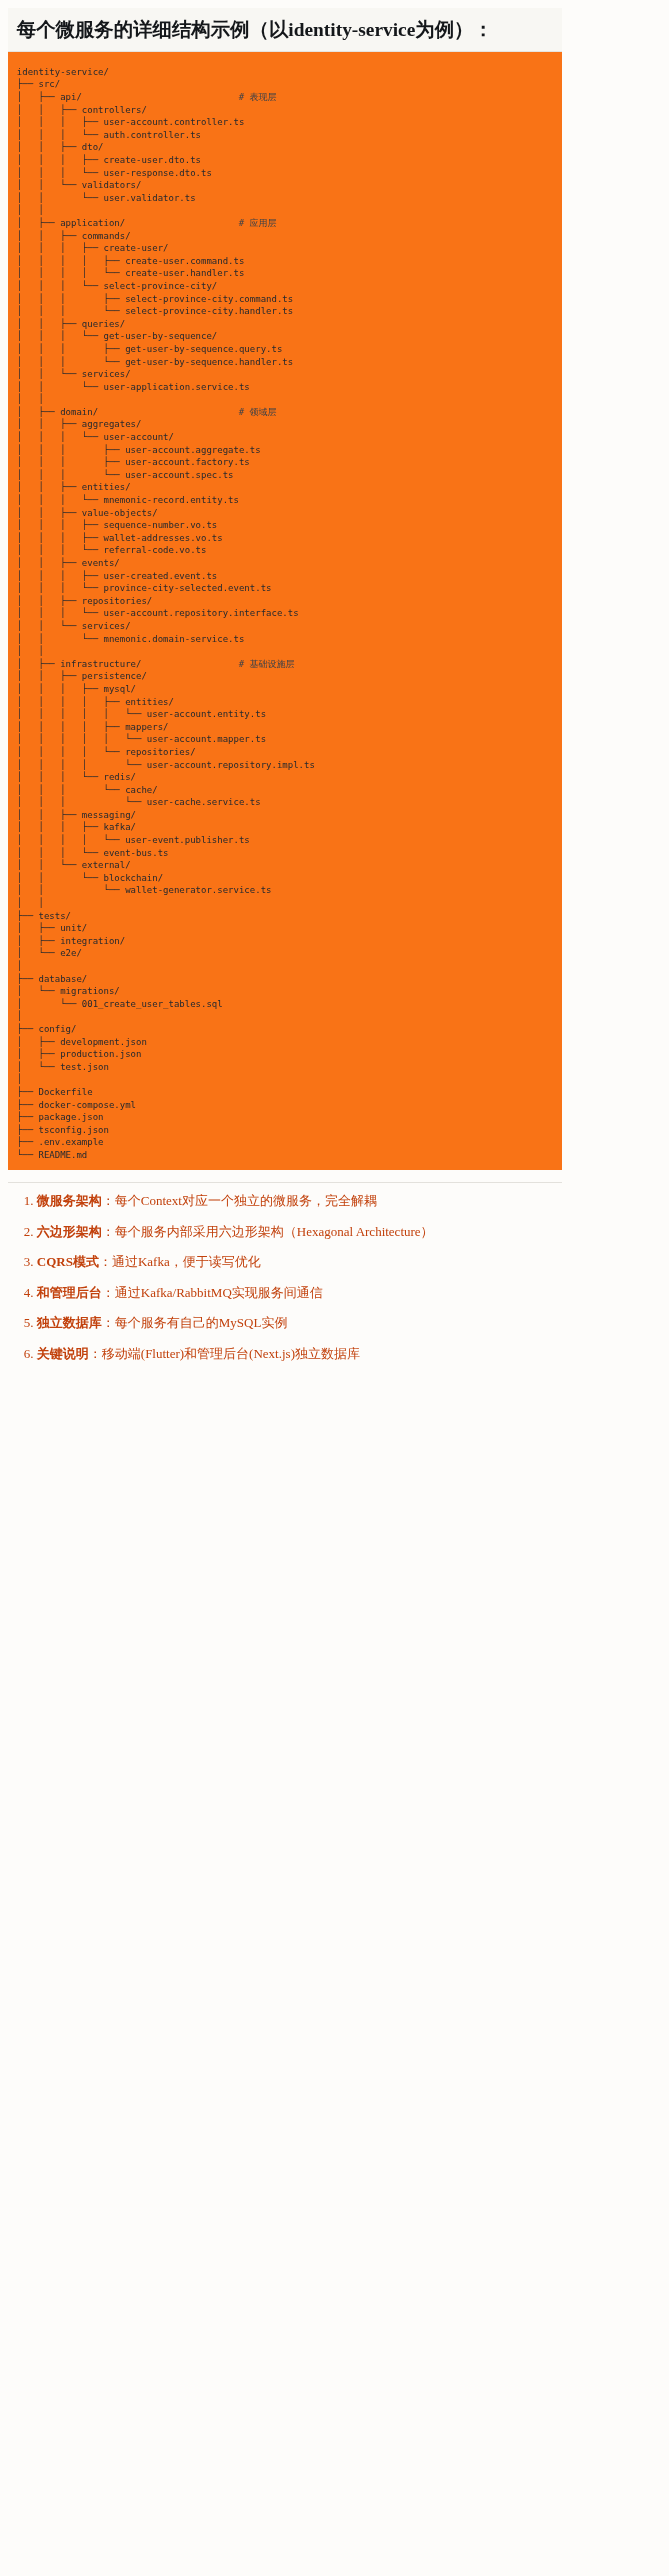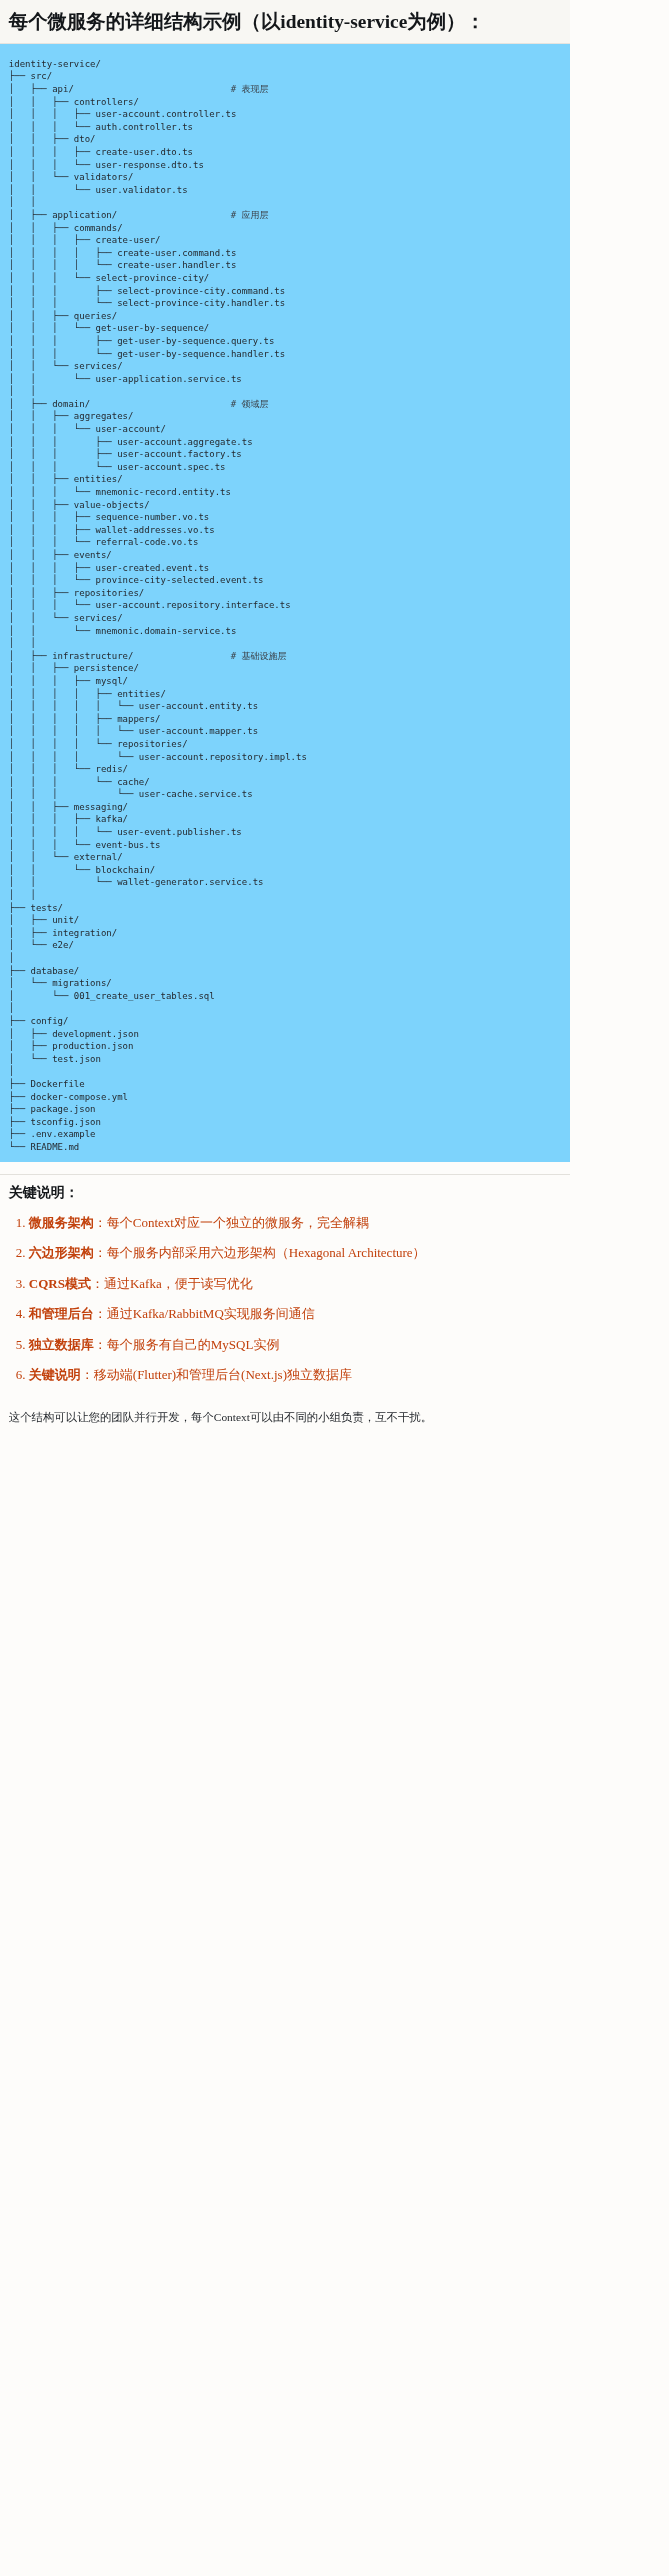--- a/index.html
+++ b/index.html
@@ -9,21 +9,21 @@
   }
   body {
     width: 669px;
     font-family: "Liberation Serif", "DejaVu Serif", serif;
     color: #1f2328;
     -webkit-font-smoothing: antialiased;
   }
   .page {
     width: 570px;
     box-sizing: border-box;
-    padding: 0;
+    padding: 8px;
     background: #fdfcfa;
   }
 
   
   .title-block {
     background: #f8f7f3;
     padding: 10px 8.8px 8.8px 8.8px;
     border-bottom: 0.6px solid #e6e4df;
     box-sizing: border-box;
   }
@@ -32,21 +32,21 @@
     font-family: "Liberation Serif", "DejaVu Serif", serif;
     font-weight: bold;
     font-size: 19.4px;
     line-height: 1.25;
     letter-spacing: 0px;
     color: #14171a;
   }
 
   
   .code-wrap {
-    background: #7dd3fc;
+    background: #f97316;
     padding: 13.8px 0 8.8px 0;
   }
   pre.tree {
     margin: 0;
     padding: 0 0 0 8.8px;
     font-family: "DejaVu Sans Mono", "Liberation Mono", monospace;
     font-size: 9px;
     line-height: 12.6px;
     color: #24292f;
     white-space: pre;
@@ -199,27 +199,25 @@
 ├── docker-compose.yml
 ├── package.json
 ├── tsconfig.json
 ├── .env.example
 └── README.md</pre>
   </div>
 
   <hr class="rule">
 
   <div class="keys">
-    <div class="keys-title">关键说明：</div>
     <ol class="keys-list">
         <li><b>微服务架构</b><span>：</span><span>每个Context对应一个独立的微服务，完全解耦</span></li>
         <li><b>六边形架构</b><span>：</span><span>每个服务内部采用六边形架构（Hexagonal Architecture）</span></li>
         <li><b>CQRS模式</b><span>：</span><span>通过Kafka，便于读写优化</span></li>
         <li><b>和管理后台</b><span>：</span><span>通过Kafka/RabbitMQ实现服务间通信</span></li>
         <li><b>独立数据库</b><span>：</span><span>每个服务有自己的MySQL实例</span></li>
         <li><b>关键说明</b><span>：</span><span>移动端(Flutter)和管理后台(Next.js)独立数据库</span></li>
       </ol>
   </div>
 
-  <p class="closing">这个结构可以让您的团队并行开发，每个Context可以由不同的小组负责，互不干扰。</p>
 
 </div>
 
 
 </body></html>

